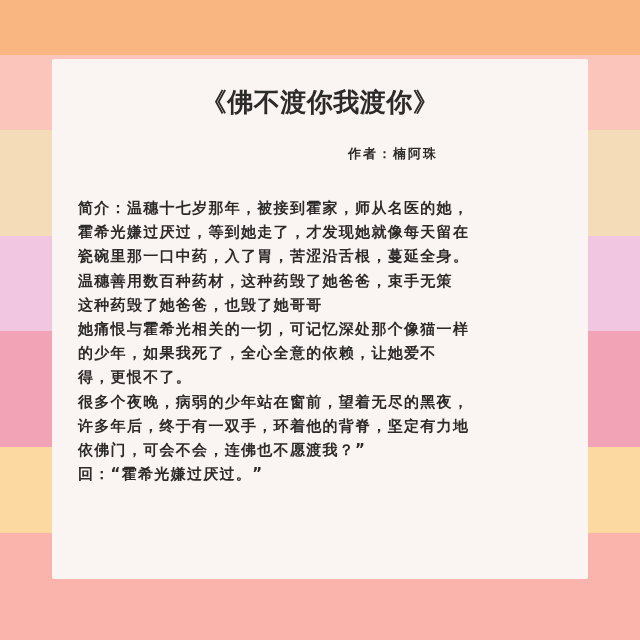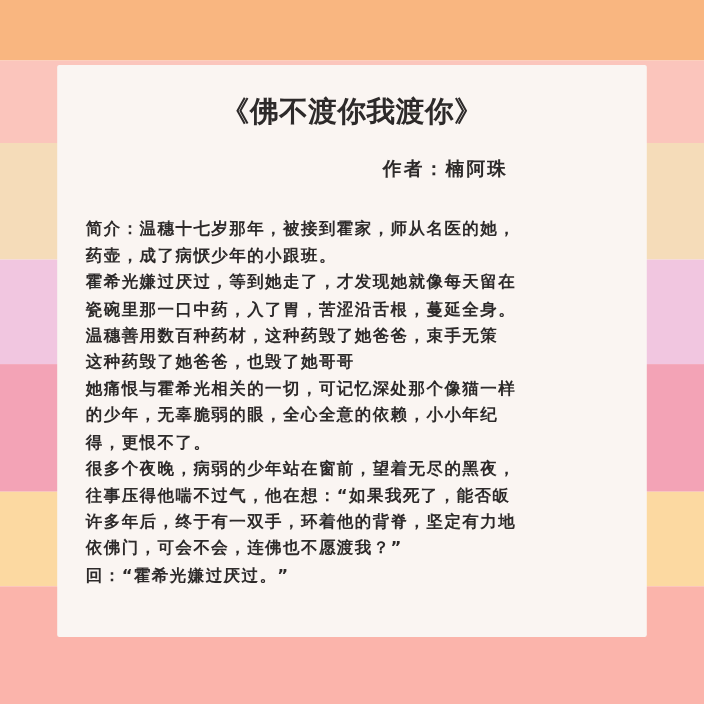--- a/index.html
+++ b/index.html
@@ -40,21 +40,21 @@
     text-align: center;
     font-size: 26px;
     font-weight: 700;
     letter-spacing: 0.5px;
     line-height: 32px;
     white-space: nowrap;
   }
   .author {
     margin-top: 26px;
     margin-left: 296px;
-    font-size: 17px;
+    font-size: 13px;
     font-weight: 700;
     letter-spacing: 2px;
     line-height: 20px;
     white-space: nowrap;
   }
   .synopsis {
     margin-top: 32px;
     margin-left: 26px;
     margin-right: 10px;
   }
@@ -77,28 +77,26 @@
       <div class="stripe" style="background: rgb(241, 198, 224); height: 95px;"></div>
       <div class="stripe" style="background: rgb(243, 163, 182); height: 116px;"></div>
       <div class="stripe" style="background: rgb(252, 217, 161); height: 86px;"></div>
       <div class="stripe" style="background: rgb(251, 180, 171); height: 107px;"></div>
     </div>
   <div class="card" style="background: rgb(250, 245, 242); color: rgb(45, 42, 42);">
     <div class="title">《佛不渡你我渡你》</div>
     <div class="author">作者：楠阿珠</div>
     <div class="synopsis">
         <div class="line">简介：温穗十七岁那年，被接到霍家，师从名医的她，</div>
-        <div class="line">药壶，成了病恹少年的小跟班。</div>
         <div class="line">霍希光嫌过厌过，等到她走了，才发现她就像每天留在</div>
         <div class="line">瓷碗里那一口中药，入了胃，苦涩沿舌根，蔓延全身。</div>
         <div class="line">温穗善用数百种药材，这种药毁了她爸爸，束手无策</div>
         <div class="line">这种药毁了她爸爸，也毁了她哥哥</div>
         <div class="line">她痛恨与霍希光相关的一切，可记忆深处那个像猫一样</div>
-        <div class="line">的少年，无辜脆弱的眼，全心全意的依赖，小小年纪</div>
+        <div class="line">的少年，如果我死了，全心全意的依赖，让她爱不</div>
         <div class="line">得，更恨不了。</div>
         <div class="line">很多个夜晚，病弱的少年站在窗前，望着无尽的黑夜，</div>
-        <div class="line">往事压得他喘不过气，他在想：“如果我死了，能否皈</div>
         <div class="line">许多年后，终于有一双手，环着他的背脊，坚定有力地</div>
         <div class="line">依佛门，可会不会，连佛也不愿渡我？”</div>
         <div class="line">回：“霍希光嫌过厌过。”</div>
       </div>
   </div>
 </div>
 
 </body></html>

